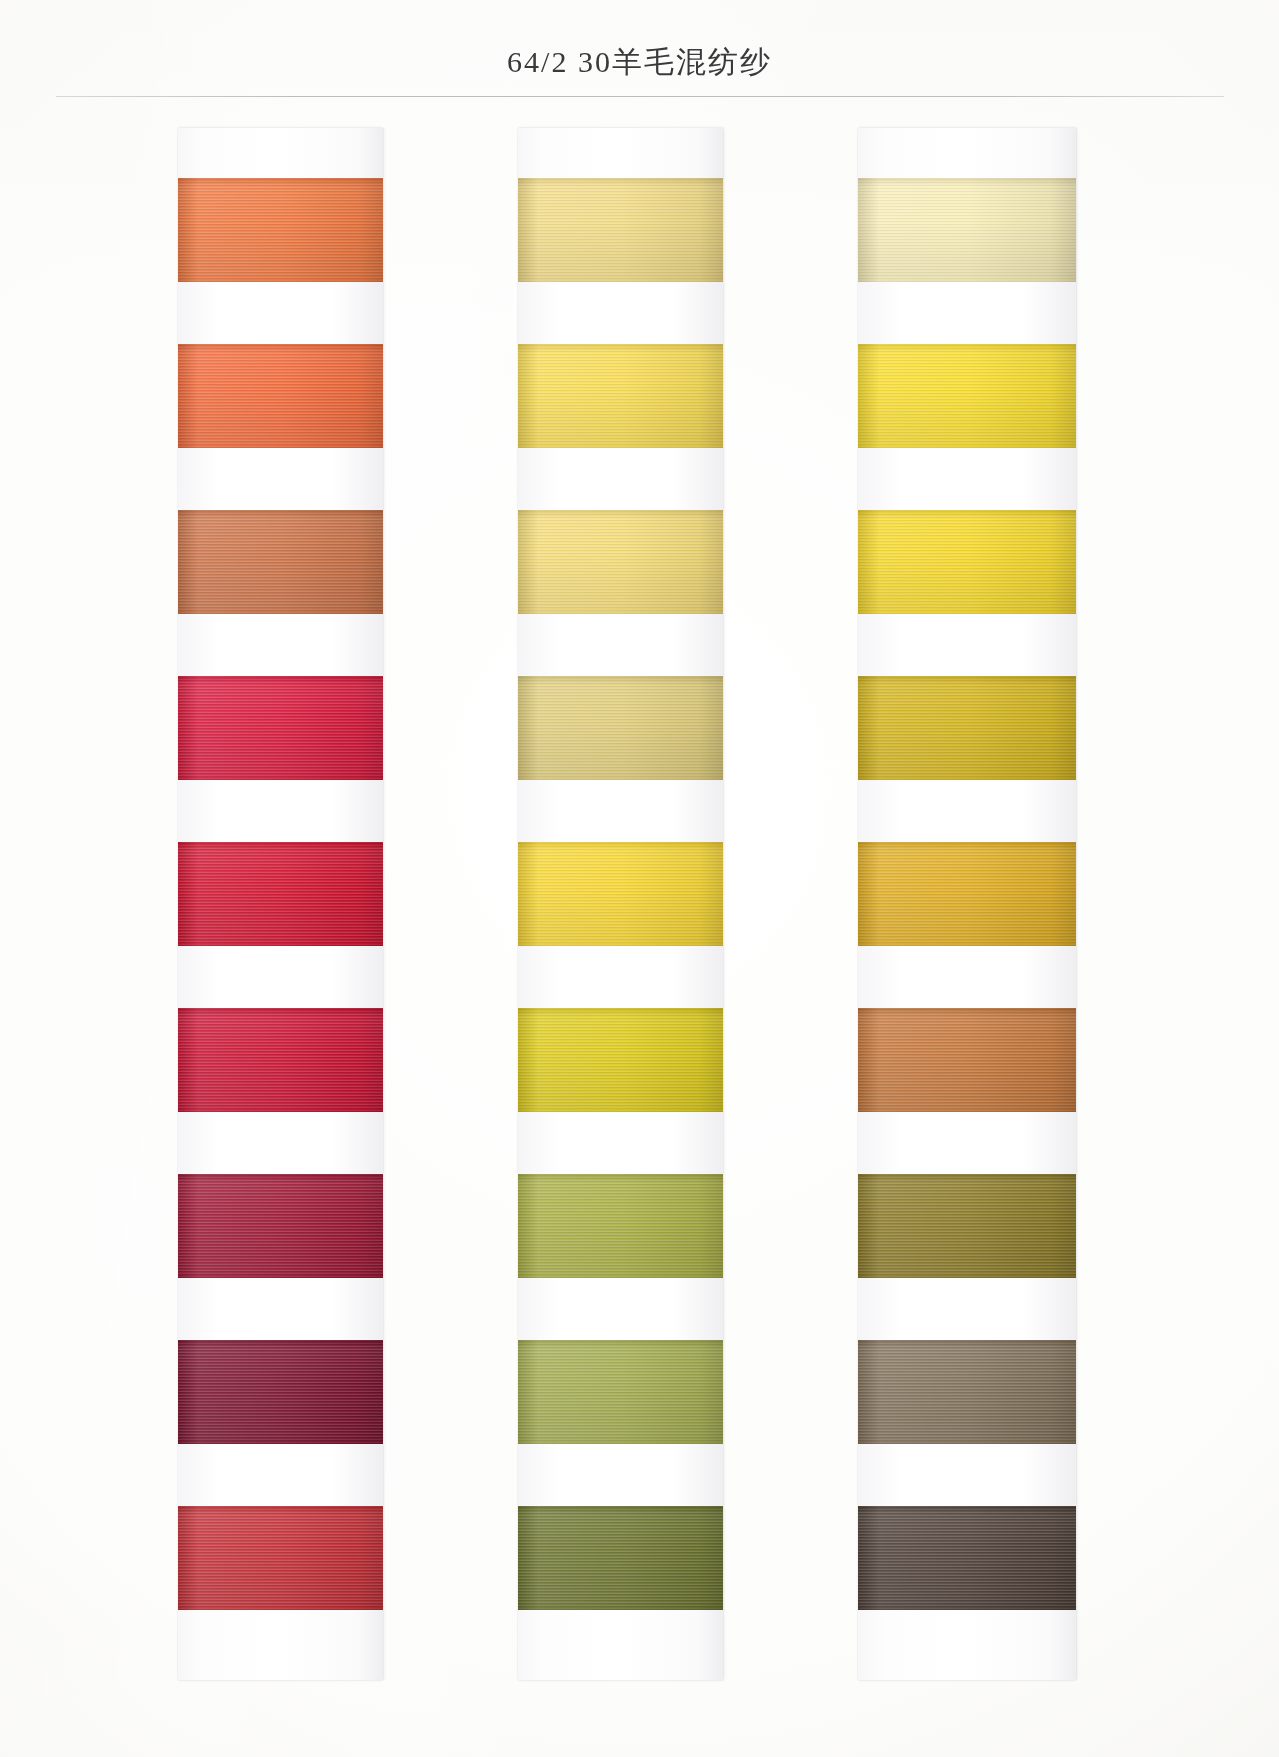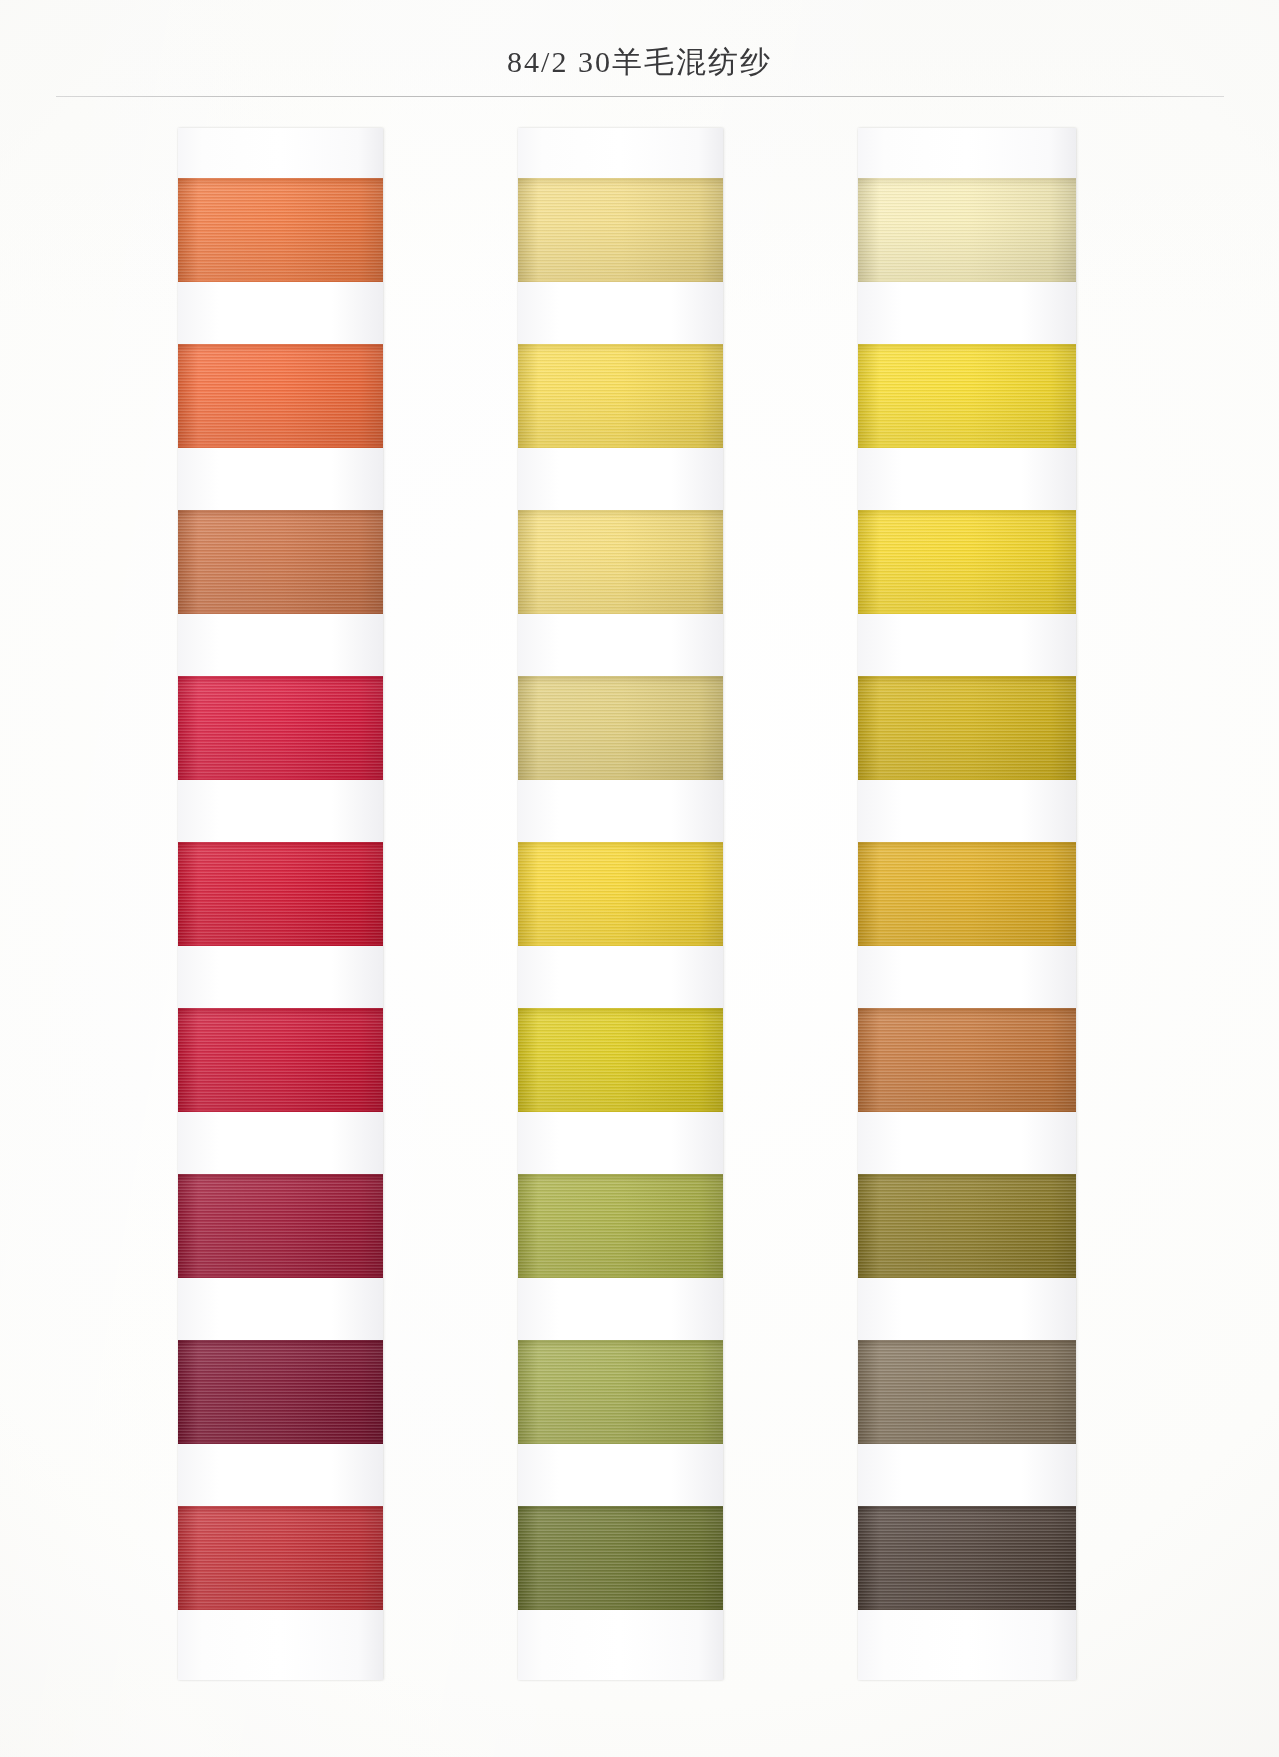--- a/index.html
+++ b/index.html
@@ -93,21 +93,21 @@
   .gap{
     height:62px;position:relative;
     background:linear-gradient(to right,#f5f5f7,#ffffff 20%,#ffffff 75%,#efeff2);
   }
 </style>
 </head>
 <body>
 
 <div class="paper"></div>
 
-<div class="title">84/2  30羊毛混纺纱</div>
+<div class="title">64/2  30羊毛混纺纱</div>
 <div class="rule"></div>
 
 <div class="col col1">
   <div class="card c1" id="card1">
       <div class="pad"></div>
       <div class="swatch" style="height: 104px; background: rgb(240, 120, 64);">
         <div class="fuzz t" style="background: linear-gradient(to top, rgb(240, 120, 64) 0%, rgba(255, 255, 255, 0) 100%);"></div>
         <div class="fuzz b" style="background: linear-gradient(rgb(240, 120, 64) 0%, rgba(255, 255, 255, 0) 100%);"></div>
       </div>
       <div class="gap" style="height: 62px;"></div>

